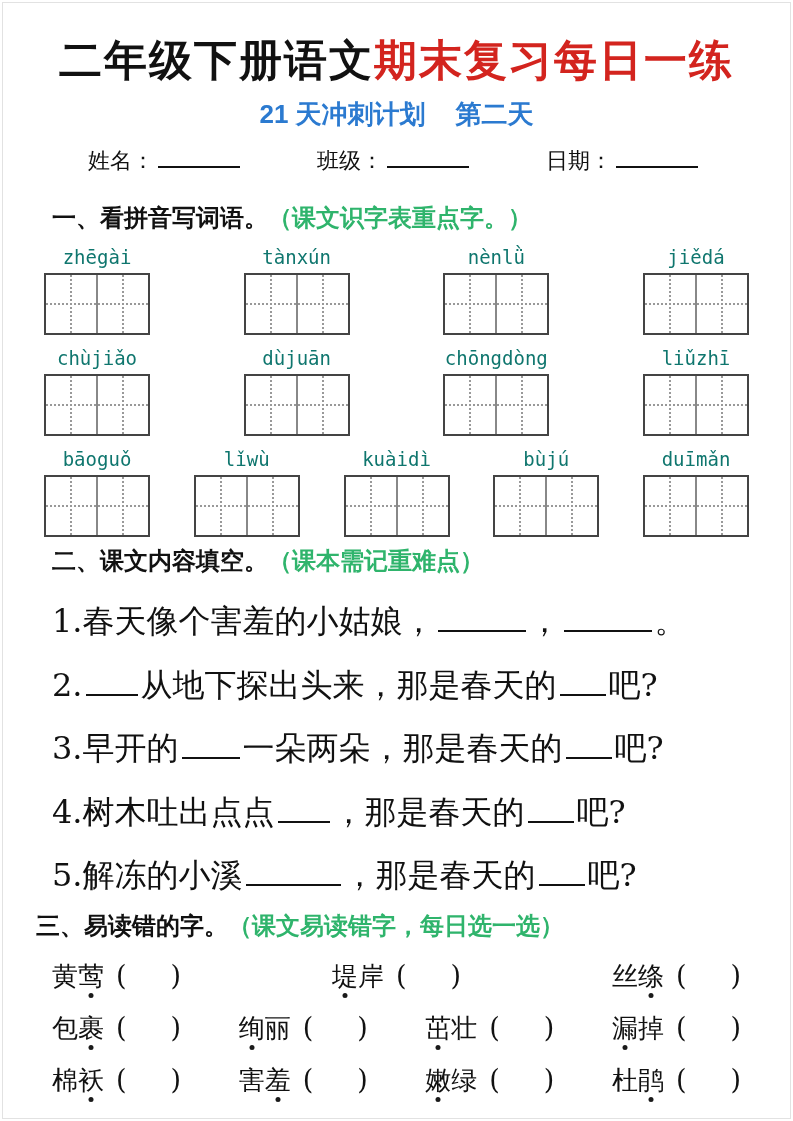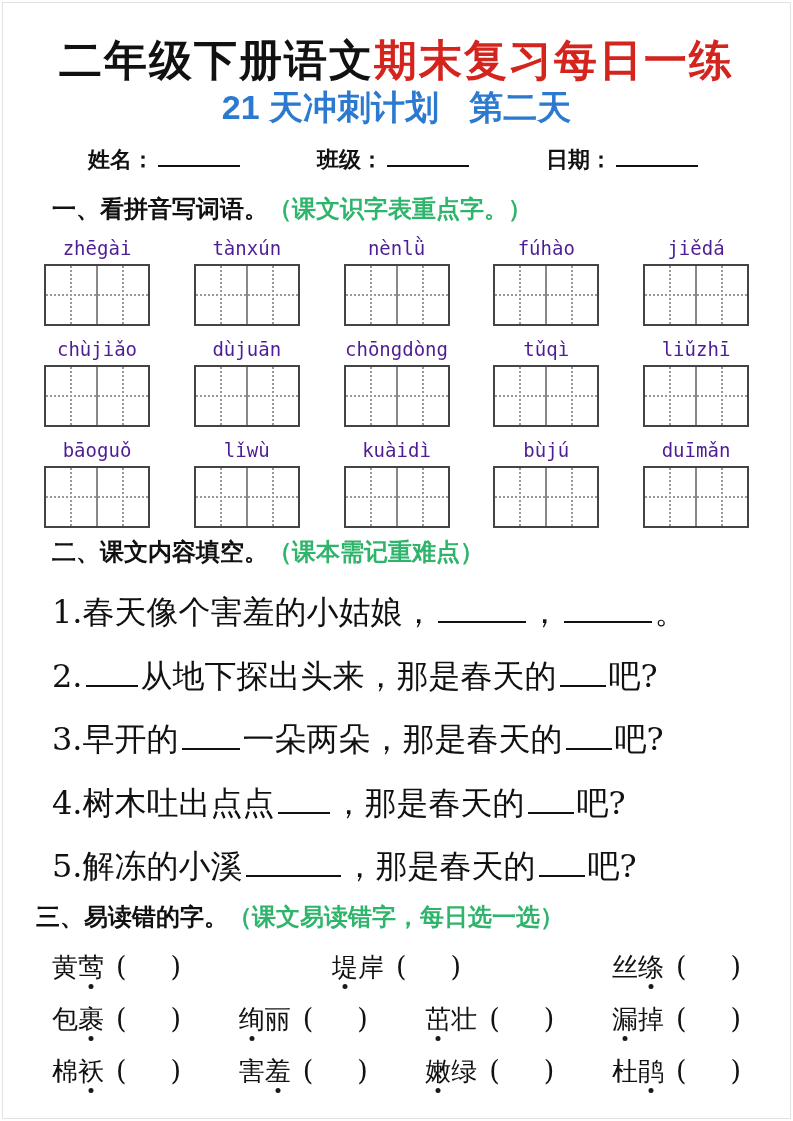--- a/index.html
+++ b/index.html
@@ -25,65 +25,66 @@
     font-family:"DejaVu Serif",serif;
     font-weight:bold;
     font-size:43px;
     letter-spacing:2px;
     line-height:1.15;
     white-space:nowrap;
   }
   .t-red{color:var(--title-red,#d3241e);}
   .subtitle{
     text-align:center;
-    font-size:34px;
+    margin-top:12px;
+    font-size:26px;
     font-weight:bold;
     color:var(--subtitle-blue,#2b7ad0);
   }
   .subtitle .gap{display:inline-block;width:30px;}
   .meta-row{
     display:flex;
     justify-content:space-between;
     padding:0 95px 0 88px;
     margin-top:14px;
     font-size:22px;
-    font-weight:bold;
+    font-weight:normal;
     gap:33px;
   }
   .meta-item{white-space:nowrap;}
   .blankline{
     display:inline-block;
     width:82px;height:20px;
     border-bottom:2px solid #111;
     margin-left:4px;
   }
   
   .sec-heading{
     padding:0 52px;
     font-size:24px;
     font-weight:bold;
     white-space:nowrap;
   }
-  .sec1-heading{margin-top:18px;}
+  .sec1-heading{margin-top:26px;}
   .sec2-heading{margin-top:8px;}
   .sec3-heading{margin-top:16px;padding-left:36px;}
   .sec-note{color:var(--note-green,#2fb46c);}
   
   .pinyin-rows{padding:0 44px;}
   .pinyin-row{
     display:flex;
     justify-content:space-between;
     margin-top:12px;
   }
   .pinyin-col{display:flex;flex-direction:column;align-items:center;}
   .pinyin-label{
     display:flex;
     font-family:"DejaVu Sans Mono",monospace;
     font-size:19px;
-    color:#4c1d95;
+    color:#0f766e;
     margin-bottom:5px;
     white-space:nowrap;
   }
   .wbox{
     width:106px;height:62px;
     border:2px solid #444;
     display:flex;
     position:relative;
     background:#fff;
     box-sizing:border-box;
@@ -187,30 +188,20 @@
             <span class="syl">nèn</span>
             <span class="syl">lǜ</span>
           </div>
           <div class="wbox">
             <div class="wcell"></div>
             <div class="wcell"></div>
           </div>
         </div>
         <div class="pinyin-col">
           <div class="pinyin-label">
-            <span class="syl">fú</span>
-            <span class="syl">hào</span>
-          </div>
-          <div class="wbox">
-            <div class="wcell"></div>
-            <div class="wcell"></div>
-          </div>
-        </div>
-        <div class="pinyin-col">
-          <div class="pinyin-label">
             <span class="syl">jiě</span>
             <span class="syl">dá</span>
           </div>
           <div class="wbox">
             <div class="wcell"></div>
             <div class="wcell"></div>
           </div>
         </div>
       </div>
       <div class="pinyin-row">
@@ -231,30 +222,20 @@
           </div>
           <div class="wbox">
             <div class="wcell"></div>
             <div class="wcell"></div>
           </div>
         </div>
         <div class="pinyin-col">
           <div class="pinyin-label">
             <span class="syl">chōng</span>
             <span class="syl">dòng</span>
-          </div>
-          <div class="wbox">
-            <div class="wcell"></div>
-            <div class="wcell"></div>
-          </div>
-        </div>
-        <div class="pinyin-col">
-          <div class="pinyin-label">
-            <span class="syl">tǔ</span>
-            <span class="syl">qì</span>
           </div>
           <div class="wbox">
             <div class="wcell"></div>
             <div class="wcell"></div>
           </div>
         </div>
         <div class="pinyin-col">
           <div class="pinyin-label">
             <span class="syl">liǔ</span>
             <span class="syl">zhī</span>

